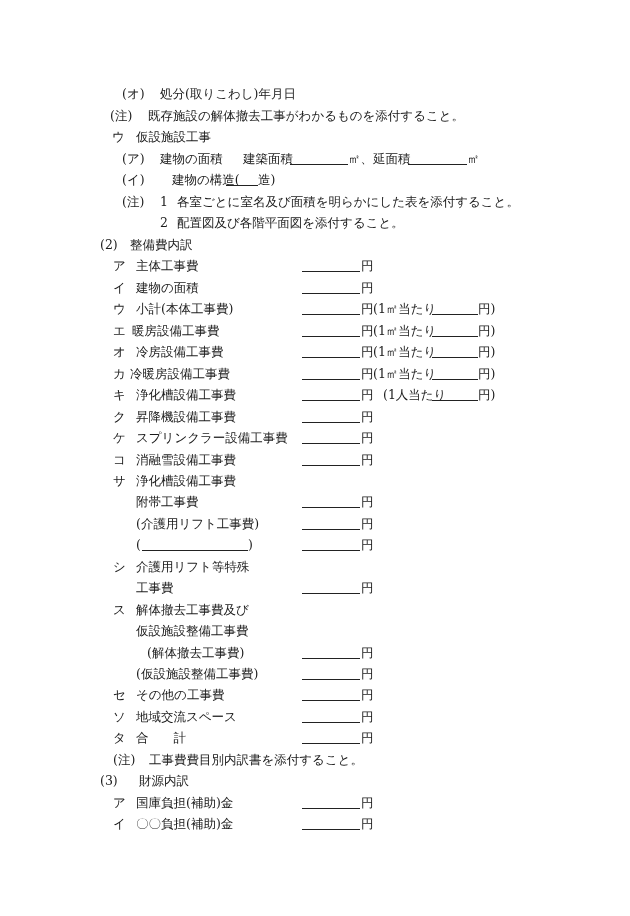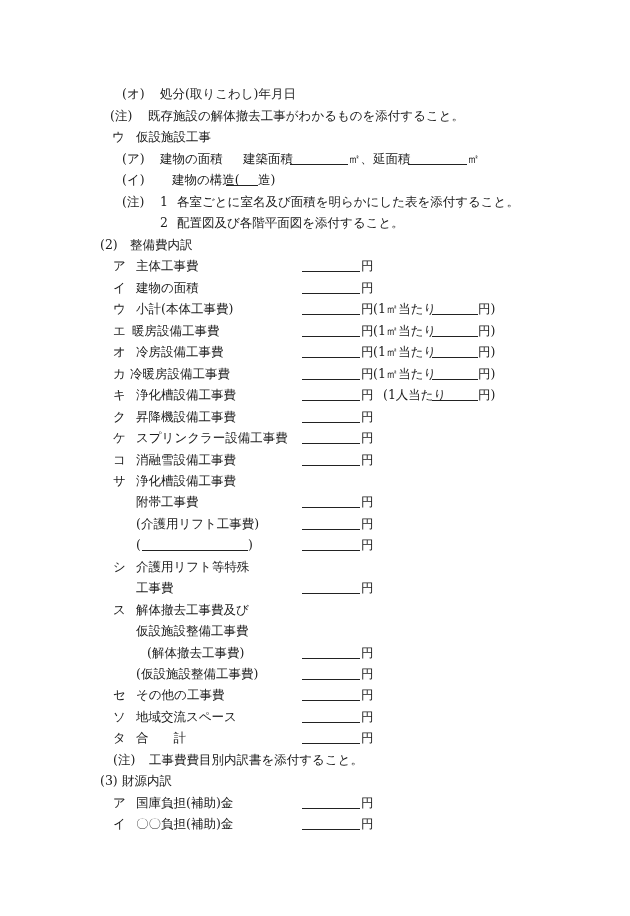--- a/index.html
+++ b/index.html
@@ -201,21 +201,21 @@
   <span class="blank" style="left:302px;width:58px"></span>
   <span class="t" style="left:361px">円</span>
 </div>
 <div class="row" style="top:750px">
   <span class="t" style="left:113px">(注)</span>
   <span class="t" style="left:149px">工事費費目別内訳書を添付すること。</span>
 </div>
 
 <div class="row" style="top:771px">
   <span class="t" style="left:100px">(3)</span>
-  <span class="t" style="left:122px">財源内訳</span>
+  <span class="t" style="left:139px">財源内訳</span>
 </div>
 <div class="row" style="top:793px">
   <span class="t" style="left:113px">ア</span>
   <span class="t" style="left:136px">国庫負担(補助)金</span>
   <span class="blank" style="left:302px;width:58px"></span>
   <span class="t" style="left:361px">円</span>
 </div>
 <div class="row" style="top:814px">
   <span class="t" style="left:113px">イ</span>
   <span class="t" style="left:136px">〇〇負担(補助)金</span>

